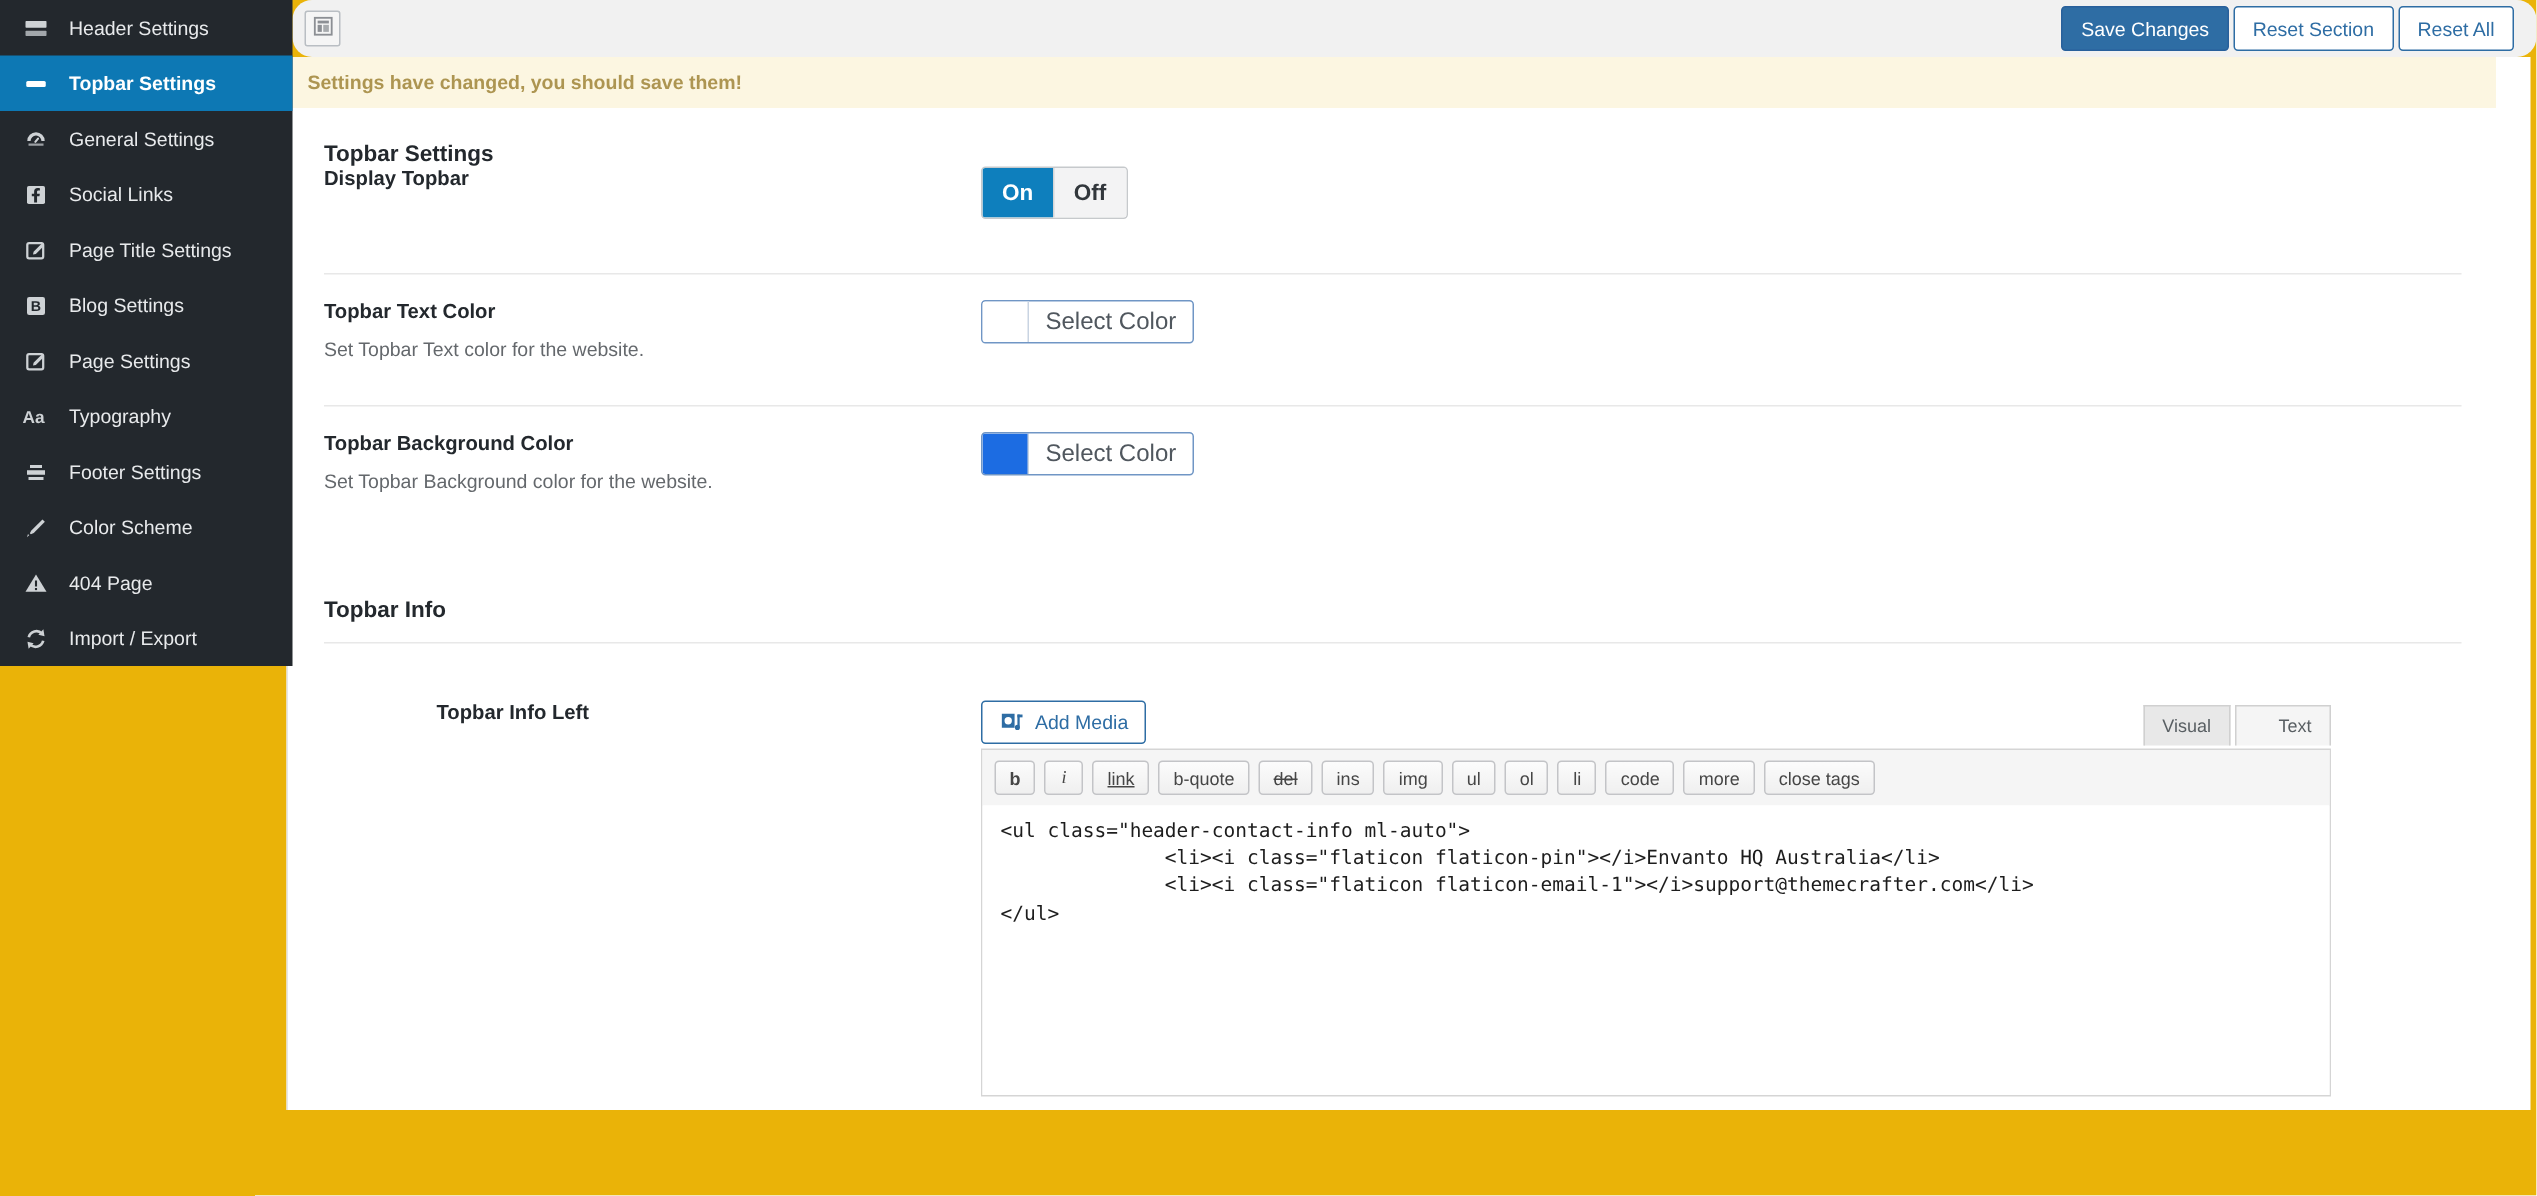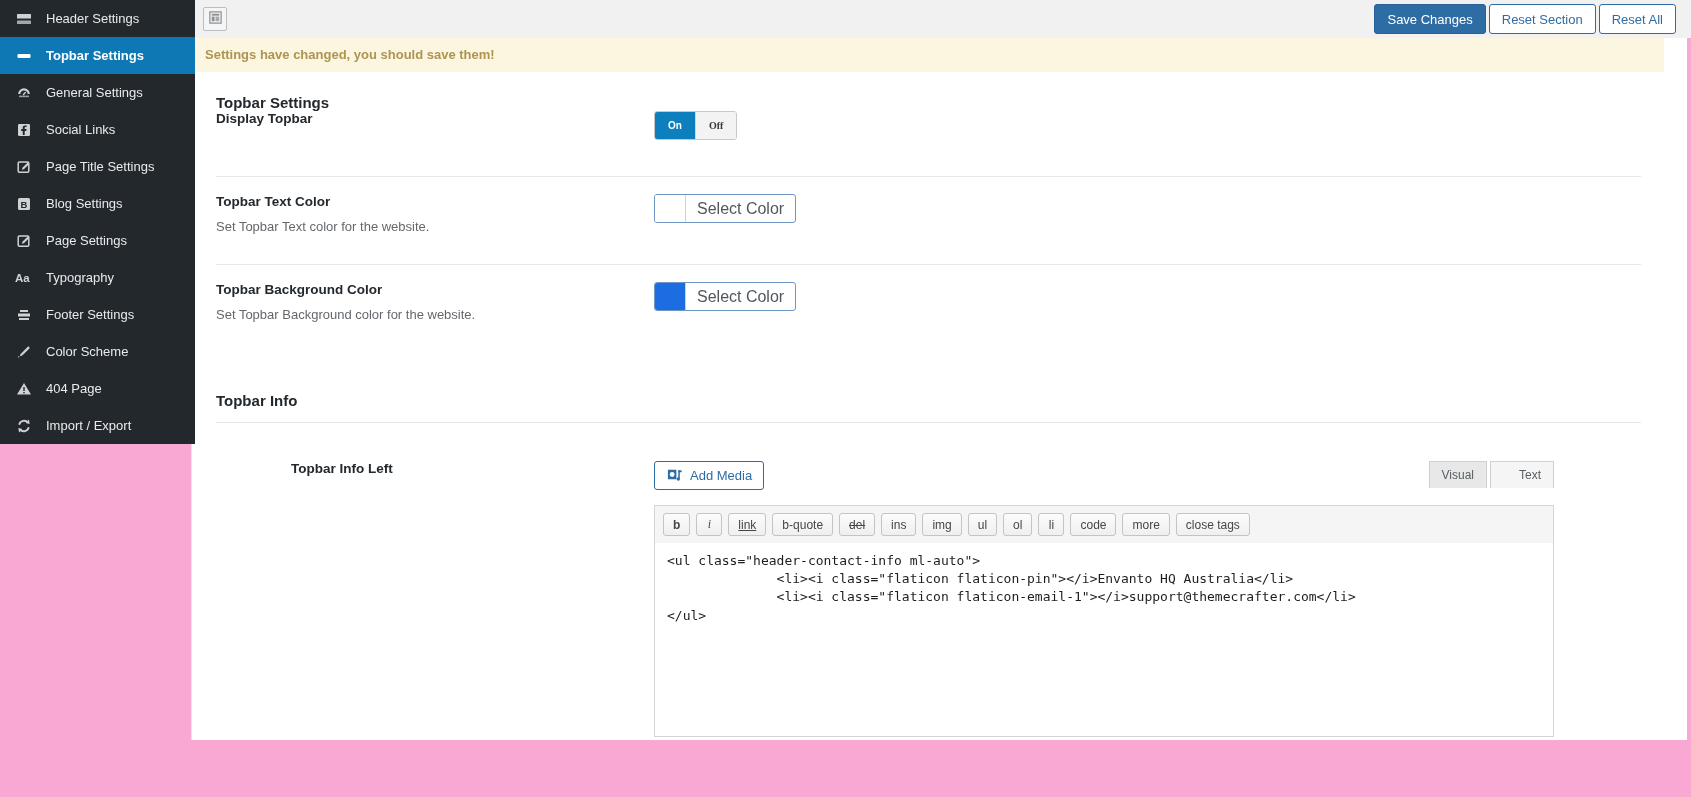--- a/index.html
+++ b/index.html
@@ -1,31 +1,31 @@
 <!DOCTYPE html>
 <html><head>
 <meta charset="utf-8">
 <style>
   * { box-sizing: border-box; margin: 0; padding: 0; }
   html,body { width:1691px; height:797px; }
   body { font-family: "Liberation Sans", sans-serif; background:#f1f1f1; overflow:hidden; }
-  #app { position:relative; width:1691px; height:797px; background:#f9a8d4; }
+  #app { position:relative; width:1691px; height:797px; background:#eab308; }
 
   
   .sidebar { position:absolute; left:0; top:0; width:195px; background:#23282d; z-index:3; }
   .side-item { display:flex; align-items:center; gap:13px; height:37px; padding:0 15px; cursor:pointer;
                color:#e8eaec; font-size:13px; text-decoration:none; }
   .side-item .s-icon { width:18px; height:18px; flex:none; color:#ced2d5; display:flex; align-items:center; justify-content:center; }
   .side-item.active { background:#0d78b4; color:#fff; font-weight:700; }
   .side-item.active .s-icon { color:#fff; }
   .s-label { white-space:nowrap; }
 
   
   .admin-topbar { position:absolute; left:195px; top:0; width:1496px; height:38px; background:#f1f1f1;
-                  display:flex; align-items:center; justify-content:space-between; padding:0 15px 0 8px; }
+                  display:flex; align-items:center; justify-content:space-between; padding:0 15px 0 8px;border-radius:13px; }
   .expand-btn { width:24px; height:24px; border:1px solid #b9bec3; border-radius:2px; background:#f5f5f5;
                 display:flex; align-items:center; justify-content:center; cursor:pointer; }
   .topbar-actions { display:flex; gap:3px; }
   .btn { font-family:"Liberation Sans",sans-serif; font-size:13px; height:30px; padding:0 12px; border-radius:3px; cursor:pointer; }
   .btn-primary { background:#2e6da4; border:1px solid #28609b; color:#fff; }
   .btn-secondary { background:#fff; border:1px solid #2e6da4; color:#2e6da4; }
 
   
   .content { position:absolute; left:191px; top:38px; width:1496px; height:702px; background:#fff;
              border-left:1px solid #e4e6e8; overflow:hidden; }
@@ -40,33 +40,33 @@
   .row-label { width:438px; flex:none; font-size:13.5px; font-weight:700; color:#23282d; }
   .row-desc { margin-top:10px; font-weight:400; font-size:13px; color:#64686c; }
   .row-display { padding-bottom:36px; }
   .row-color1 { padding:17px 0 30px; }
   .row-color2 { padding:17px 0 0; }
   .row-info { padding-top:38px; }
   .row-info .row-label { padding-left:75px; }
 
   
   .toggle { display:inline-flex; border:1px solid #c6c9cc; border-radius:3px; overflow:hidden; }
-  .toggle span { font-size:10px; font-weight:700; padding:8px 13px; cursor:pointer; }
+  .toggle span { font-size:15px; font-weight:700; padding:8px 13px; cursor:pointer; }
   .toggle .on { background:#0e7fbd; color:#fff; }
-  .toggle .off { background:#f3f3f4; color:#32373c; border-left:1px solid #d4d6d8;font-family:Liberation Serif, serif; }
+  .toggle .off { background:#f3f3f4; color:#32373c; border-left:1px solid #d4d6d8; }
 
   
   .color-control { display:inline-flex; align-items:stretch; height:29px; border:1px solid #7096c5;
                    border-radius:3px; overflow:hidden; background:#fff; cursor:pointer; }
   .color-swatch { width:31px; border-right:1px solid #c9d4e2; background:#fff; }
   .color-btn-label { display:flex; align-items:center; padding:0 11px; font-size:16px; color:#50575e; }
 
   
   .editor-col { width:900px; }
-  .editor-top { display:flex; justify-content:space-between; align-items:flex-start; margin-bottom:12px; }
+  .editor-top { display:flex; justify-content:space-between; align-items:center; margin-bottom:0; }
   .add-media { display:inline-flex; align-items:center; gap:7px; height:29px; padding:0 11px; background:#fff;
                border:1px solid #2e6da4; border-radius:3px; color:#2e6da4; font-size:13px; cursor:pointer; margin-bottom:3px; }
   .editor-tabs { display:flex; gap:3px; }
   .ed-tab { font-size:12px; padding:6px 12px; cursor:pointer; border:1px solid #d0d0d0; border-bottom:none; color:#595f63; }
   .ed-tab.visual { background:#e8e8e8; }
   .ed-tab.text-active { background:#f5f5f5;padding-left:28px; }
   .editor-box { border:1px solid #d5d5d5; background:#fff; }
   .qt-toolbar { background:#f5f5f5; padding:7px 8px; display:flex; gap:6px; flex-wrap:nowrap; }
   .qt-btn { font-family:"Liberation Sans",sans-serif; font-size:12px; color:#464646; padding:3px 9px; min-width:26px;
             background:linear-gradient(#fcfcfc,#efefef); border:1px solid #c3c4c7; border-radius:3px; cursor:pointer; }

